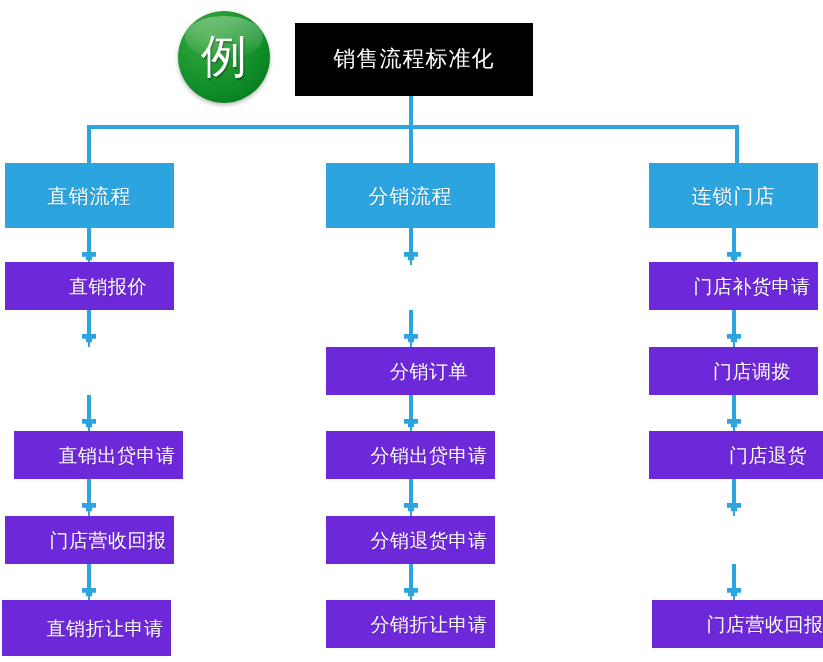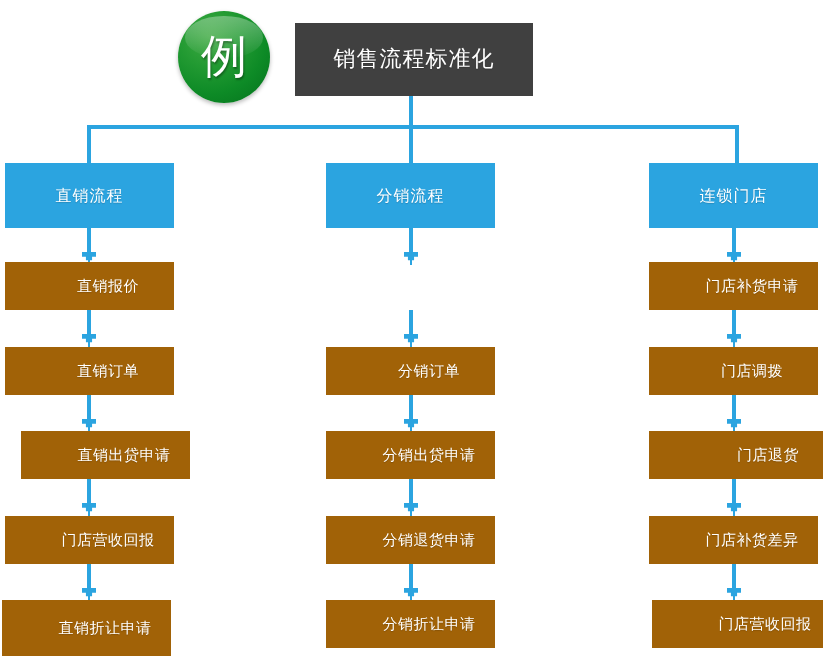--- a/index.html
+++ b/index.html
@@ -62,32 +62,32 @@
     display: flex;
     align-items: center;
     justify-content: center;
     color: #ffffff;
     text-align: center;
     box-sizing: border-box;
     line-height: 1.2;
     text-shadow: 0 1px 1px rgba(0,0,0,0.18);
   }
   .node.lvl1 {
-    background: #404040;
+    background: #000000;
     font-size: 22px;
     letter-spacing: 1px;
   }
   .node.lvl2 {
     background: #2ba4e0;
-    font-size: 16px;
+    font-size: 20px;
     letter-spacing: 1px;
   }
   .node.lvl3 {
-    background: #a16207;
-    font-size: 15px;
+    background: #6d28d9;
+    font-size: 19px;
     letter-spacing: 0.5px;
     padding-left: 37px;
   }
 
   
   .line {
     position: absolute;
     background: #2ba4e0;
   }
   .arrow {
@@ -138,28 +138,25 @@
     <div class="shaft" style="height:24px;"></div>
     <div class="head" style="top:24px;"></div>
   </div>
   <div class="node lvl3" style="left:5px; top:262px; width:169px; height:48px;">
     <span>直销报价</span>
   </div>
   <div class="arrow" style="left:82px; top:310px; height:37px;">
     <div class="shaft" style="height:24px;"></div>
     <div class="head" style="top:24px;"></div>
   </div>
-  <div class="node lvl3" style="left:5px; top:347px; width:169px; height:48px;">
-    <span>直销订单</span>
-  </div>
   <div class="arrow" style="left:82px; top:395px; height:37px;">
     <div class="shaft" style="height:24px;"></div>
     <div class="head" style="top:24px;"></div>
   </div>
-  <div class="node lvl3" style="left:21px; top:431px; width:169px; height:48px;">
+  <div class="node lvl3" style="left:14px; top:431px; width:169px; height:48px;">
     <span>直销出贷申请</span>
   </div>
   <div class="arrow" style="left:82px; top:479px; height:37px;">
     <div class="shaft" style="height:24px;"></div>
     <div class="head" style="top:24px;"></div>
   </div>
   <div class="node lvl3" style="left:5px; top:516px; width:169px; height:48px;">
     <span>门店营收回报</span>
   </div>
   <div class="arrow" style="left:82px; top:564px; height:37px;">
@@ -227,23 +224,20 @@
     <div class="shaft" style="height:24px;"></div>
     <div class="head" style="top:24px;"></div>
   </div>
   <div class="node lvl3" style="left:649px; top:431px; width:201px; height:48px;">
     <span>门店退货</span>
   </div>
   <div class="arrow" style="left:727px; top:479px; height:37px;">
     <div class="shaft" style="height:24px;"></div>
     <div class="head" style="top:24px;"></div>
   </div>
-  <div class="node lvl3" style="left:649px; top:516px; width:169px; height:48px;">
-    <span>门店补货差异</span>
-  </div>
   <div class="arrow" style="left:727px; top:564px; height:37px;">
     <div class="shaft" style="height:24px;"></div>
     <div class="head" style="top:24px;"></div>
   </div>
   <div class="node lvl3" style="left:652px; top:600px; width:189px; height:48px;">
     <span>门店营收回报</span>
   </div>
 
 </div>
 

